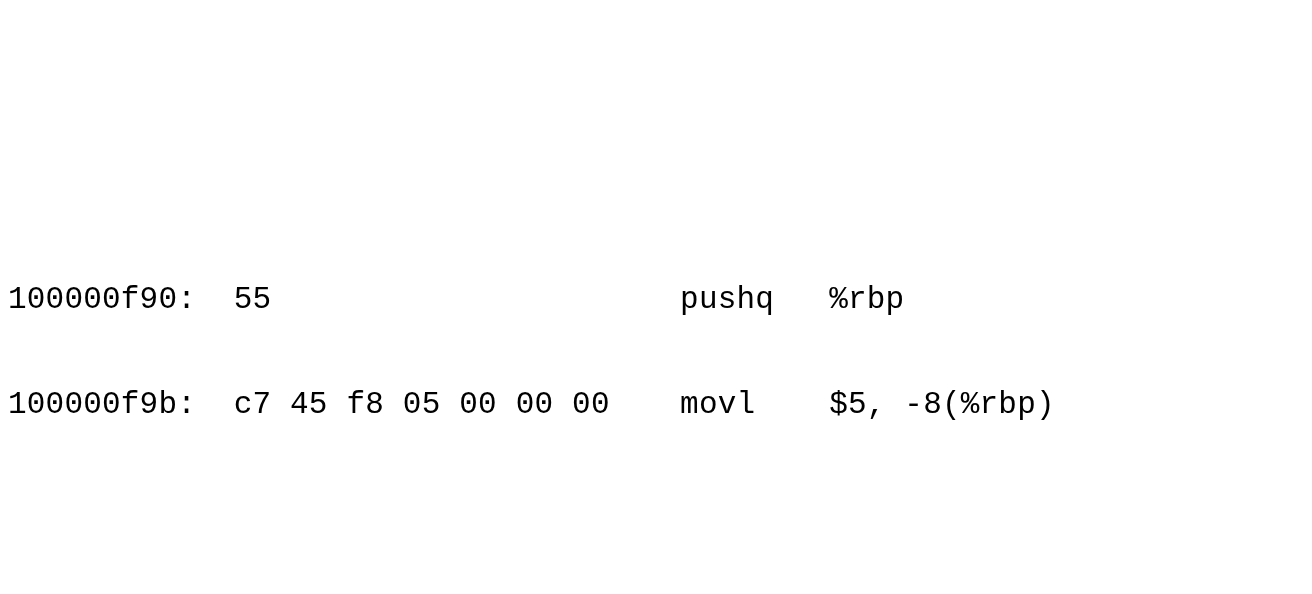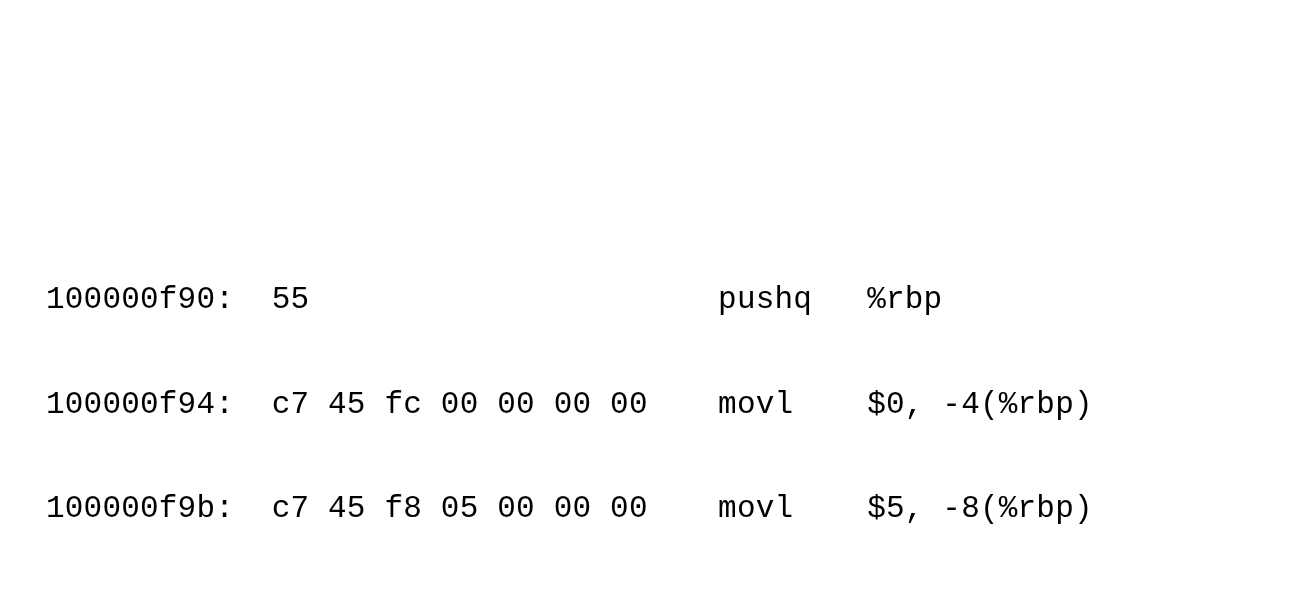--- a/index.html
+++ b/index.html
@@ -7,34 +7,33 @@
       background: #ffffff;
       font-family: "SF Mono", "Menlo", "Consolas", "Courier New", monospace;
       font-size: 31px;
       line-height: 1.68;
       color: #000000;
       padding: 14px 8px;
       white-space: pre;
       letter-spacing: 0.2px;
       font-weight: 500;
     }
-    .row { display: block; margin-left: 38px; }
+    .row { display: block; }
     .addr { display: inline-block; min-width: 10ch; }
     .bytes { display: inline-block; min-width: 24ch; }
     .mn { display: inline-block; min-width: 7ch; }
     .ops { display: inline-block; }
   </style>
 </head>
 <body>
 
 
 
 <div>
 <div class="row"><span class="addr">100000f90:</span>  <span class="bytes">55</span><span class="mn">pushq</span> <span class="ops">%rbp</span></div>
-<div class="row"><span class="addr">100000f94:</span>  <span class="bytes">c7 45 fc 00 00 00 00</span><span class="mn">movl</span> <span class="ops">$0, -4(%rbp)</span></div>
 <div class="row"><span class="addr">100000f9b:</span>  <span class="bytes">c7 45 f8 05 00 00 00</span><span class="mn">movl</span> <span class="ops">$5, -8(%rbp)</span></div>
 
 
 
 
 
 
 
 </div>
 

